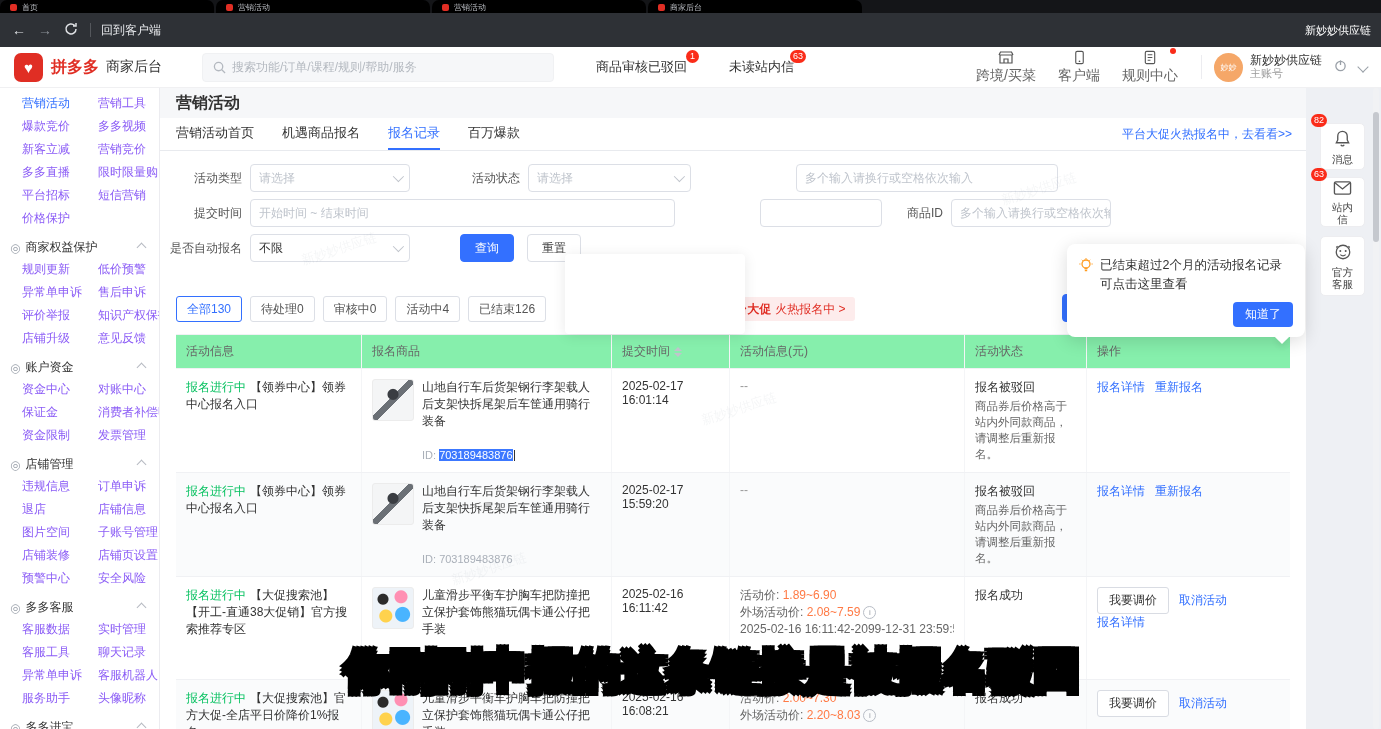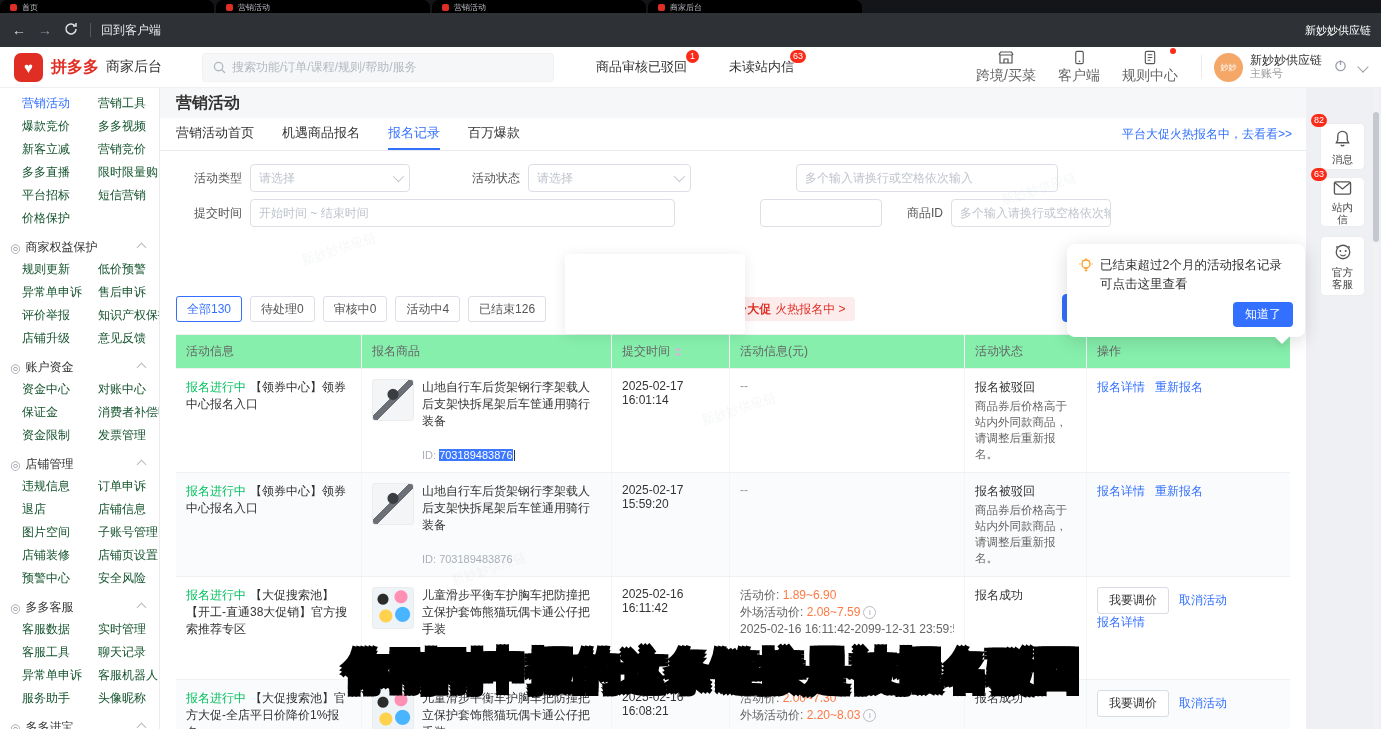--- a/index.html
+++ b/index.html
@@ -35,21 +35,21 @@
   .vsep{width:1px;height:24px;background:#ececf0;margin:0 12px;}
   .avatar{width:29px;height:29px;border-radius:50%;background:#f5a768;color:#fff;font-size:8px;display:flex;align-items:center;justify-content:center;flex:none;}
   .acct{margin-left:7px;line-height:13px;}
   .acct .an{font-size:12px;color:#333;}
   .acct .ar{font-size:11px;color:#999;}
   .pwr{margin-left:12px;}
   .chev{width:7px;height:7px;border-right:1.5px solid #9aa0a8;border-bottom:1.5px solid #9aa0a8;transform:rotate(45deg);margin:0 4px 0 12px;}
   
   .sidebar{position:absolute;left:0;top:88px;width:160px;bottom:0;background:#fff;border-right:1px solid #ececf0;overflow:hidden;padding-top:4px;box-sizing:border-box;}
   .side-grid{display:grid;grid-template-columns:76px auto;padding-left:22px;}
-  .side-item{line-height:23px;color:#14532d;font-size:12px;white-space:nowrap;cursor:pointer;}
+  .side-item{line-height:23px;color:#8b5cf6;font-size:12px;white-space:nowrap;cursor:pointer;}
   .side-item.active{color:#3370ff;}
   .side-hd{display:flex;align-items:center;margin:9px 14px 2px 10px;color:#333;font-size:12px;}
   .side-hd .gi{color:#9aa0aa;font-size:12px;margin-right:5px;}
   .side-hd .caret{width:6px;height:6px;border-right:1.3px solid #b6bac2;border-bottom:1.3px solid #b6bac2;transform:rotate(-135deg);margin-left:auto;}
   
   .panel{position:absolute;left:160px;top:88px;width:1146px;bottom:0;background:#fff;}
   .title-strip{height:30px;background:#f6f7f9;display:flex;align-items:center;padding-left:16px;font-size:16px;font-weight:bold;color:#333;}
   .tabs{height:32px;border-bottom:1px solid #e8eaee;display:flex;align-items:center;padding-left:16px;position:relative;}
   .tab{font-size:13px;color:#333;margin-right:28px;height:32px;line-height:30px;cursor:pointer;position:relative;}
   .tab.active{color:#3370ff;}
@@ -357,20 +357,29 @@
         <span class="f-label">提交时间</span>
         <div class="inp" style="width:425px;">
           <span>开始时间 ~ 结束时间</span>
         </div>
         <div class="inp" style="width:122px;margin-left:85px;"></div>
         <span class="f-label" style="width:48px;margin-left:13px;">商品ID</span>
         <div class="inp" style="width:160px;overflow:hidden;">
           <span style="white-space:nowrap;">多个输入请换行或空格依次输入</span>
         </div>
       </div>
+      <div class="f-row" style="top:70px;">
+        <span class="f-label">是否自动报名</span>
+        <div class="sel" style="width:160px;">
+          <span style="color:#333;">不限</span>
+            <span class="sc"></span>
+        </div>
+        <span class="btn primary" style="margin-left:50px;">查询</span>
+        <span class="btn plain" style="margin-left:13px;">重置</span>
+      </div>
       <div class="overlay-panel"></div>
     </div>
 
     <div class="pillrow">
       <span id="pills" style="display:flex;">
           <span class="pill active">全部130</span>
           <span class="pill">待处理0</span>
           <span class="pill">审核中0</span>
           <span class="pill">活动中4</span>
           <span class="pill">已结束126</span>

